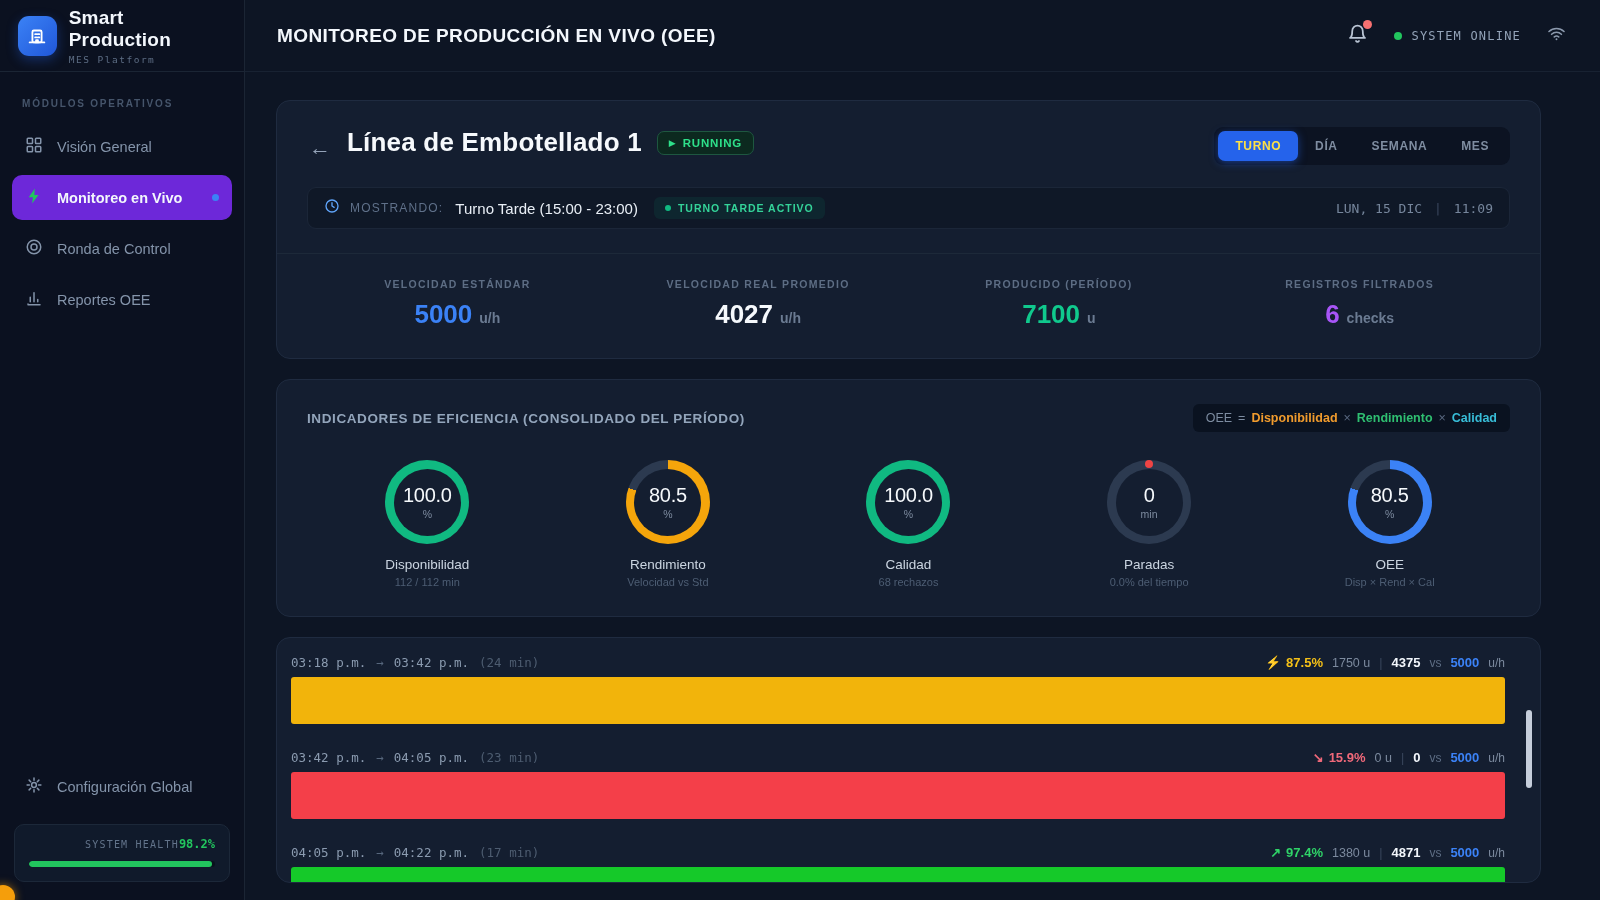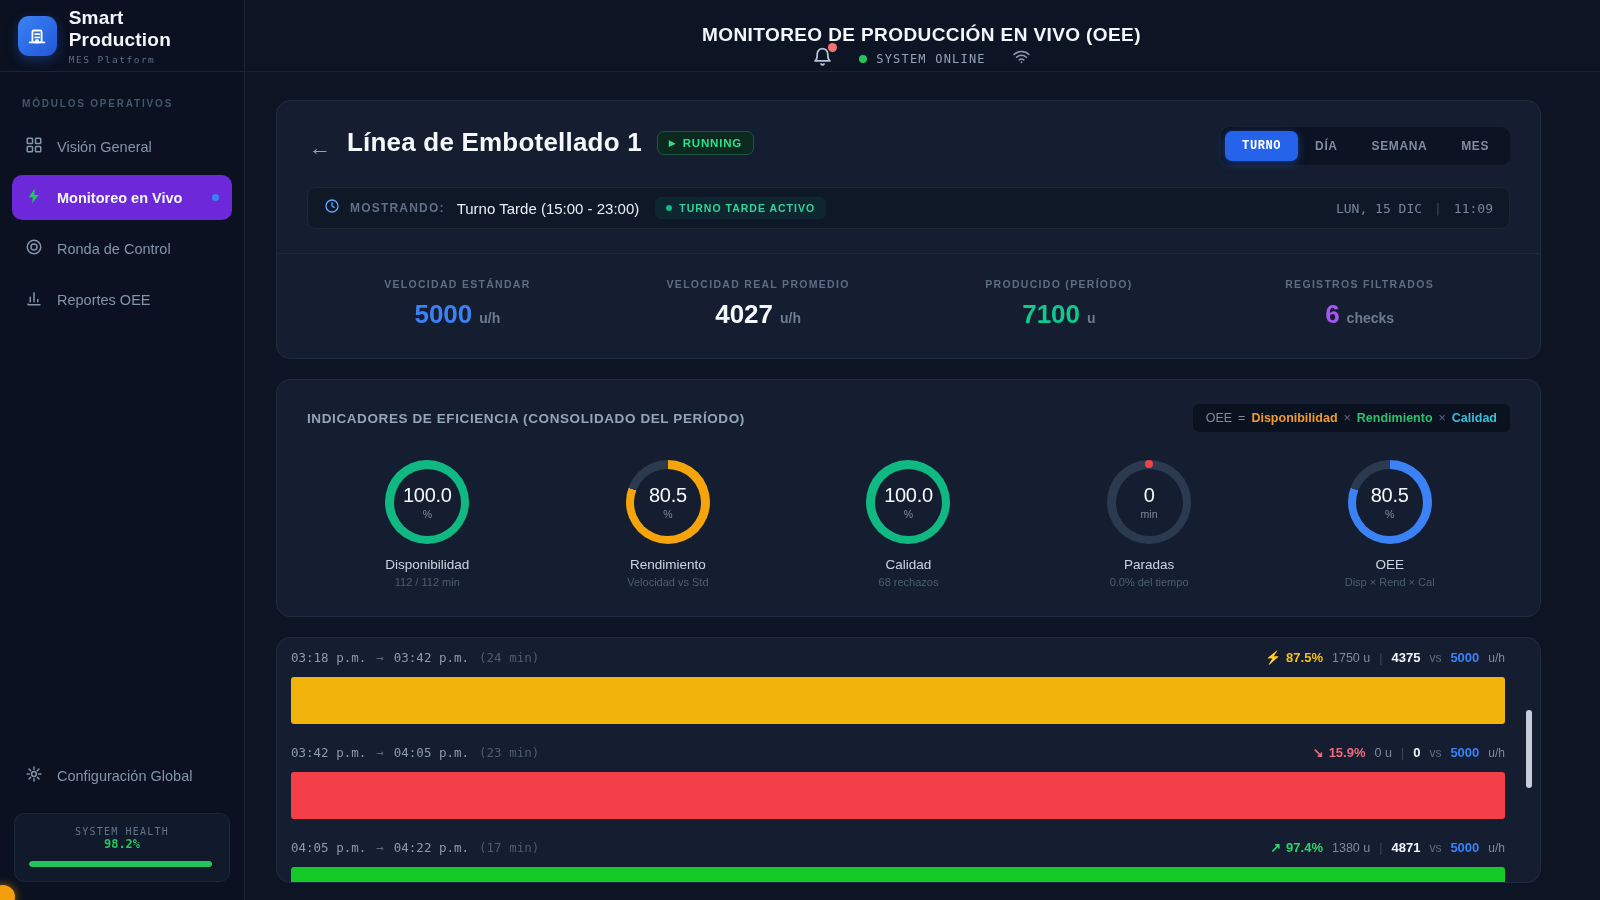--- a/index.html
+++ b/index.html
@@ -14,29 +14,29 @@
   .brand-logo { width:40px; height:40px; border-radius:11px; background:linear-gradient(135deg,#3b82f6,#2057d8); display:flex; align-items:center; justify-content:center; box-shadow:0 4px 12px rgba(37,99,235,.35); }
   .brand-name { font-size:19px; font-weight:bold; color:#f3f7fc; letter-spacing:.2px; }
   .brand-sub { font-family:"DejaVu Sans Mono",monospace; font-size:9.5px; color:#5d6d84; letter-spacing:1.5px; margin-top:3px; }
   .nav-label { font-size:10px; font-weight:bold; letter-spacing:1.8px; color:#46556b; padding:26px 22px 12px; }
   .nav-item { display:flex; align-items:center; gap:14px; margin:3px 12px; padding:12px 13px; border-radius:10px; color:#8494aa; font-size:14.5px; cursor:pointer; }
   .nav-item svg { flex:0 0 auto; }
   .nav-item.active { background:#6d28d9; color:#f3f7fc; font-weight:bold; }
   .nav-dot { width:7px; height:7px; border-radius:50%; background:#3b82f6; margin-left:auto; }
   .sidebar-spacer { flex:1; }
   .health-card { margin:12px 14px 18px; background:#101a2b; border:1px solid #1c2839; border-radius:10px; padding:12px 14px 14px; }
-  .health-top { display:flex; justify-content:flex-end; align-items:center;flex-direction:column; }
+  .health-top { display:flex; justify-content:flex-end; align-items:center; }
   .health-label { font-family:"DejaVu Sans Mono",monospace; font-size:10px; letter-spacing:1.2px; color:#62738a; }
   .health-value { font-family:"DejaVu Sans Mono",monospace; font-size:12px; font-weight:bold; color:#22c55e; }
   .health-track { margin-top:10px; height:6px; border-radius:3px; background:#0a111d; overflow:hidden; }
   .health-fill { height:100%; border-radius:3px; }
 
   
   .main { flex:1; display:flex; flex-direction:column; min-width:0; }
-  .topbar { height:72px; min-height:72px; border-bottom:1px solid #182232; display:flex; align-items:center; justify-content:flex-end; padding:0 34px 0 32px;flex-direction:column; }
+  .topbar { height:72px; min-height:72px; border-bottom:1px solid #182232; display:flex; align-items:center; justify-content:space-between; padding:0 34px 0 32px; }
   .page-title { font-size:19px; font-weight:bold; letter-spacing:.4px; color:#f3f7fc; }
   .topbar-right { display:flex; align-items:center; gap:26px; }
   .bell-wrap { position:relative; cursor:pointer; }
   .bell-dot { position:absolute; top:-3px; right:-4px; width:9px; height:9px; border-radius:50%; background:#f87171; }
   .sys-status { display:flex; align-items:center; gap:9px; }
   .sys-dot { width:8px; height:8px; border-radius:50%; }
   .sys-text { font-family:"DejaVu Sans Mono",monospace; font-size:12px; letter-spacing:1.2px; color:#93a3b8; }
 
   .content { padding:28px 59px 0 31px; overflow:hidden; }
   .card { background:#141e30; border:1px solid #1f2b40; border-radius:14px; }
@@ -48,24 +48,24 @@
   .line-title-row { display:flex; align-items:center; gap:15px; }
   .line-title { font-size:26px; font-weight:bold; color:#f6f9fc; letter-spacing:.2px; }
   .running-badge { display:flex; align-items:center; gap:7px; background:#0c291f; border:1px solid #1e5740; border-radius:7px; padding:5px 11px; cursor:default; }
   .running-play { font-size:9px; color:#2ee08a; }
   .running-text { font-size:11.5px; font-weight:bold; letter-spacing:.8px; color:#2ee08a; }
   .line-sub { display:flex; align-items:center; gap:26px; margin-top:7px; }
   .product { font-size:15px; font-weight:bold; color:#4f9cf7; }
   .order { font-family:"DejaVu Sans Mono",monospace; font-size:13.5px; color:#5d6d83; }
   .tabs { margin-left:auto; background:#0c1322; border-radius:9px; padding:4px; display:flex; align-items:center; }
   .tab { font-size:12px; font-weight:bold; letter-spacing:.6px; color:#7f8da1; padding:8px 17px; border-radius:7px; cursor:pointer; }
-  .tab.active { background:#2563eb; color:#ffffff; box-shadow:0 2px 8px rgba(37,99,235,.5);font-family:Liberation Mono, monospace; }
+  .tab.active { background:#2563eb; color:#fde047; box-shadow:0 2px 8px rgba(37,99,235,.5); }
 
   .info-bar { margin-top:22px; background:#0f1827; border:1px solid #1b2638; border-radius:9px; padding:9px 16px; display:flex; align-items:center; }
-  .showing-label { font-size:12px; font-weight:bold; letter-spacing:1.2px; color:#5f7089; margin:0 12px 0 10px; }
+  .showing-label { font-size:12px; font-weight:normal; letter-spacing:1.2px; color:#5f7089; margin:0 12px 0 10px; }
   .showing-value { font-size:15px; color:#e8eef5; }
   .shift-badge { display:flex; align-items:center; gap:7px; margin-left:16px; background:rgba(16,185,129,.09); border-radius:6px; padding:5px 11px; }
   .shift-dot { width:6px; height:6px; border-radius:50%; background:#10b981; }
   .shift-text { font-size:10.5px; font-weight:bold; letter-spacing:1px; color:#34d399; }
   .info-right { margin-left:auto; display:flex; align-items:center; font-family:"DejaVu Sans Mono",monospace; font-size:13px; color:#76869c; }
   .info-sep { color:#38465c; margin:0 12px; }
 
   .divider { height:1px; background:#1d2939; margin:24px -30px 0; }
   .stats-row { display:flex; padding-top:24px; }
   .stat { flex:1; text-align:center; }
@@ -86,21 +86,21 @@
   .ring-inner { width:67px; height:67px; border-radius:50%; background:#141e30; display:flex; flex-direction:column; align-items:center; justify-content:center; }
   .ring-value { font-size:20px; font-weight:normal; color:#f6f9fc; letter-spacing:-.3px; }
   .ring-unit { font-size:10.5px; color:#7e8ca0; margin-top:1px; }
   .gauge-marker { position:absolute; top:0px; left:50%; transform:translateX(-50%); width:8px; height:8px; border-radius:50%; }
   .gauge-label { margin-top:13px; font-size:13.5px; color:#cbd5e1; }
   .gauge-sub { margin-top:4px; font-size:11px; color:#4d5d73; }
 
   
   .timeline-card { margin-top:20px; height:246px; padding:12px 14px 0; position:relative; overflow:hidden; }
   .t-row { padding-right:21px; }
-  .t-head { display:flex; align-items:flex-start; font-family:"DejaVu Sans Mono",monospace; font-size:12.5px; height:20px; }
+  .t-head { display:flex; align-items:flex-end; font-family:"DejaVu Sans Mono",monospace; font-size:12.5px; height:20px; }
   .t-time { color:#8b9bb0; }
   .t-arrow { color:#56667c; margin:0 10px; }
   .t-dur { color:#4d5c70; margin-left:10px; }
   .t-right { margin-left:auto; display:flex; align-items:baseline; gap:9px; font-family:"Liberation Sans",sans-serif; }
   .t-pct { font-size:13px; font-weight:bold; display:flex; align-items:baseline; gap:5px; }
   .t-units { font-size:12.5px; color:#7c8a9e; }
   .t-sep { color:#38465c; }
   .t-rate { font-size:13px; font-weight:bold; color:#f3f7fc; }
   .t-vs { font-size:12px; color:#5d6d84; }
   .t-std { font-size:13px; font-weight:bold; }

